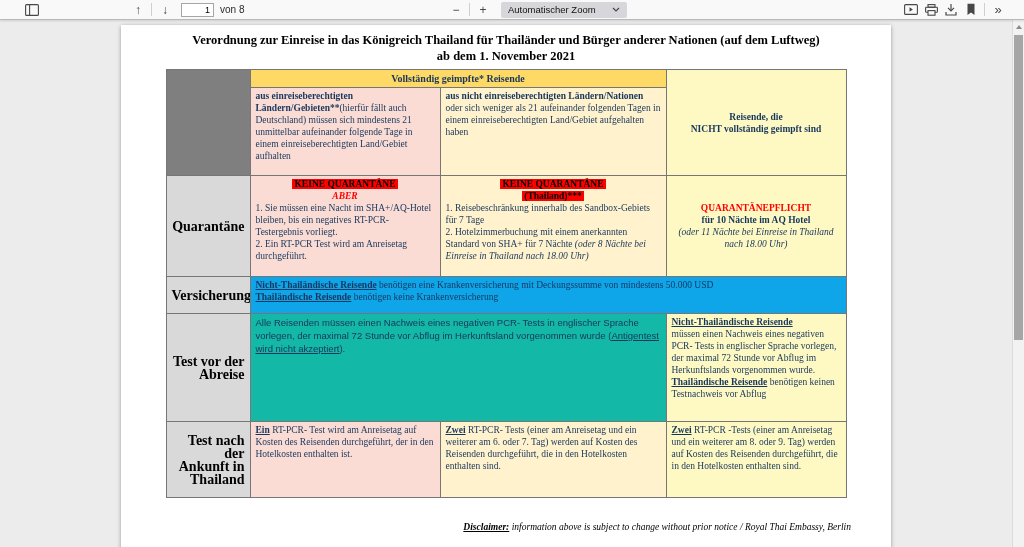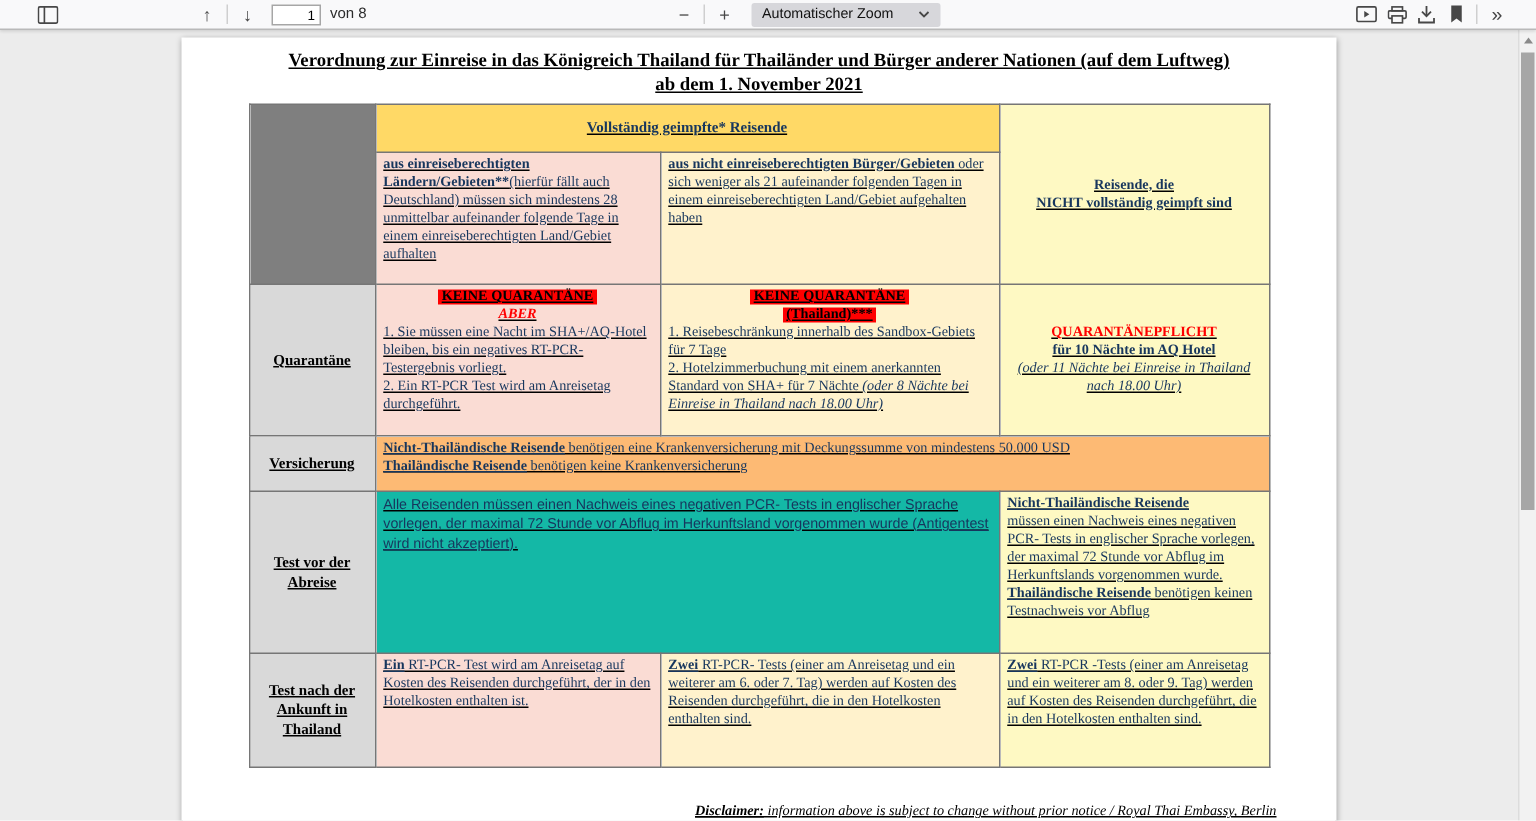--- a/index.html
+++ b/index.html
@@ -16,41 +16,41 @@
   .page-input { width:33px; height:14px; border:1px solid #a6a6a6; background:#fff; font-size:9px;
                 text-align:right; padding:0 3px; margin-left:6px; font-family:"Liberation Sans",sans-serif; }
   .page-count { font-size:10px; color:#2b2b2b; margin-left:6px; }
   .zoom-select { height:16px; background:#d7d7db; border-radius:2px; display:flex; align-items:center;
                  padding:0 7px; font-size:9.5px; color:#111; gap:16px; }
   .glyph { line-height:1; }
   svg.icon { display:block; }
 
   
   .viewport { position:absolute; top:20px; left:0; right:12px; bottom:0; overflow:hidden;
-              display:flex; justify-content:center; align-items:flex-start;text-decoration:underline; }
+              display:flex; justify-content:center; align-items:flex-start; }
   .page { width:770px; min-height:900px; background:#fff; margin-top:5px;
           box-shadow:0 1px 4px rgba(0,0,0,.35); font-family:"Liberation Serif", serif; color:#000; }
   .doc-title { margin:7px 50px 0; text-align:center; font-weight:bold; font-size:12.5px; line-height:16px; }
 
   
   table.reg { border-collapse:collapse; table-layout:fixed; width:680px; margin:5px auto 0;
               font-family:"Liberation Serif", serif; font-size:9.5px; color:#17365d; line-height:12px; }
   table.reg td { border:1px solid #767676; padding:2px 5px; vertical-align:top; overflow:hidden; }
   .corner   { background:#7f7f7f; }
-  .lbl      { background:#d9d9d9; color:#000; font-weight:bold; text-align:center;
-              vertical-align:middle !important; font-size:10px; line-height:13px; }
+  .lbl      { background:#d9d9d9; color:#000; font-weight:bold; text-align:right;
+              vertical-align:middle !important; font-size:14px; line-height:13px; }
   .goldhead { background:#ffd966; text-align:center; font-weight:bold; vertical-align:middle !important;
               font-size:10px; }
   .pink     { background:#fadcd4; }
   .yellow   { background:#fff2cc; }
   .blue     { background:#fef9c3; }
   .vmid     { vertical-align:middle !important; }
-  .green    { background:#fdba74; }
+  .green    { background:#0ea5e9; }
   .goldcell { background:#14b8a6; font-family:"Liberation Sans", sans-serif; line-height:13px; }
-  .r1 { height:32px; } .r2 { height:88px; } .r3 { height:101px; }
+  .r1 { height:18px; } .r2 { height:88px; } .r3 { height:101px; }
   .r4 { height:37px; } .r5 { height:108px; } .r6 { height:76px; }
 
   
   .rt-p { min-height:12px; }
   .al-center { text-align:center; }
   .s-b { font-weight:bold; }
   .s-u { text-decoration:underline; }
   .s-i { font-style:italic; }
   .s-red { color:#ff0000; }
   .s-hl { background:#ff0000; color:#000; font-weight:bold; padding:0 2px; }
@@ -172,24 +172,24 @@
       <tr class="r1">
         <td class="corner" rowspan="2"></td>
         <td class="goldhead r1" colspan="2">Vollständig geimpfte* Reisende</td>
         <td class="blue vmid" rowspan="2">
               <div class="rt-p al-center"><span class="s-b">Reisende, die</span></div>
               <div class="rt-p al-center"><span class="s-b">NICHT vollständig geimpft sind</span></div>
             </td>
       </tr>
       <tr class="r2">
         <td class="pink">
-              <div class="rt-p"><span class="s-b">aus einreiseberechtigten Ländern/Gebieten**</span><span class="">(hierfür fällt auch Deutschland) müssen sich mindestens 28 unmittelbar aufeinander folgende Tage in einem einreiseberechtigten Land/Gebiet aufhalten</span></div>
+              <div class="rt-p"><span class="s-b">aus einreiseberechtigten Ländern/Gebieten**</span><span class="">(hierfür fällt auch Deutschland) müssen sich mindestens 21 unmittelbar aufeinander folgende Tage in einem einreiseberechtigten Land/Gebiet aufhalten</span></div>
             </td>
         <td class="yellow">
-              <div class="rt-p"><span class="s-b">aus nicht einreiseberechtigten Bürger/Gebieten</span><span class=""> oder sich weniger als 21 aufeinander folgenden Tagen in einem einreiseberechtigten Land/Gebiet aufgehalten haben</span></div>
+              <div class="rt-p"><span class="s-b">aus nicht einreiseberechtigten Ländern/Nationen</span><span class=""> oder sich weniger als 21 aufeinander folgenden Tagen in einem einreiseberechtigten Land/Gebiet aufgehalten haben</span></div>
             </td>
       </tr>
       <tr class="r3">
         <td class="lbl">Quarantäne</td>
         <td class="pink">
               <div class="rt-p al-center"><span class="s-hl">KEINE QUARANTÄNE</span></div>
               <div class="rt-p al-center"><span class="s-b s-i s-red">ABER</span></div>
               <div class="rt-p"><span class="">1. Sie müssen eine Nacht im SHA+/AQ-Hotel bleiben, bis ein negatives RT-PCR-Testergebnis vorliegt.</span></div>
               <div class="rt-p"><span class="">2. Ein RT-PCR Test wird am Anreisetag durchgeführt.</span></div>
             </td>

